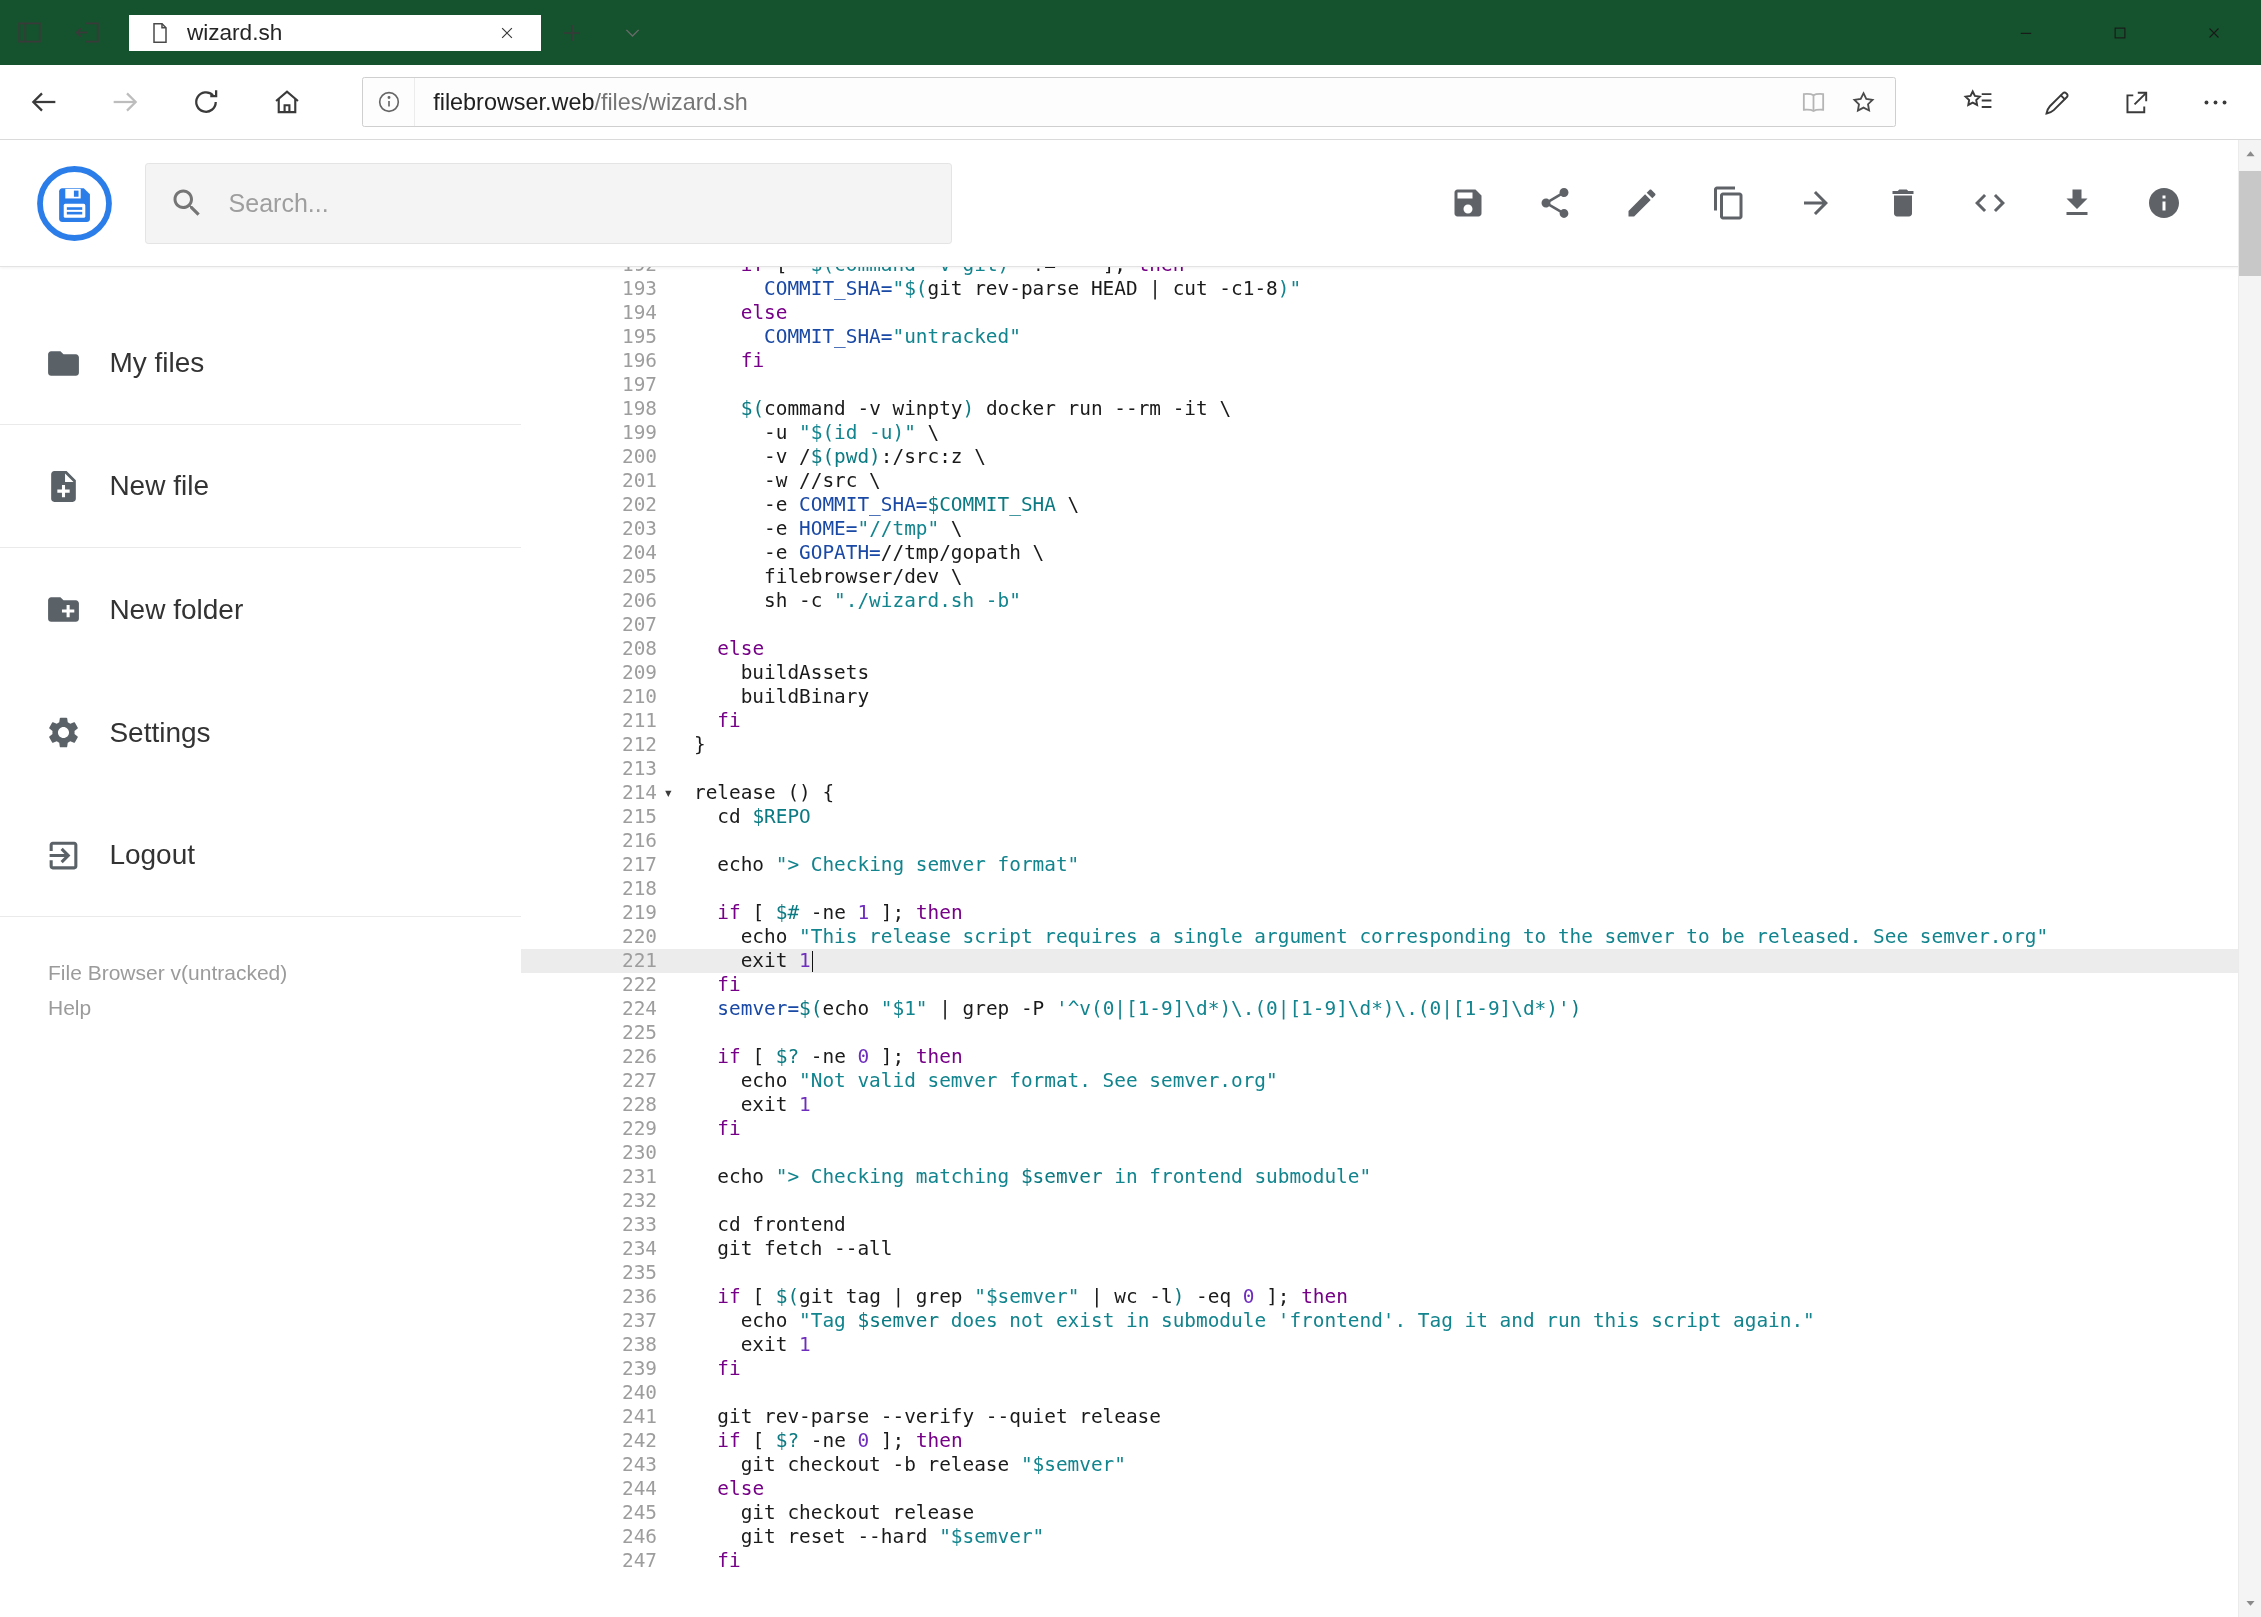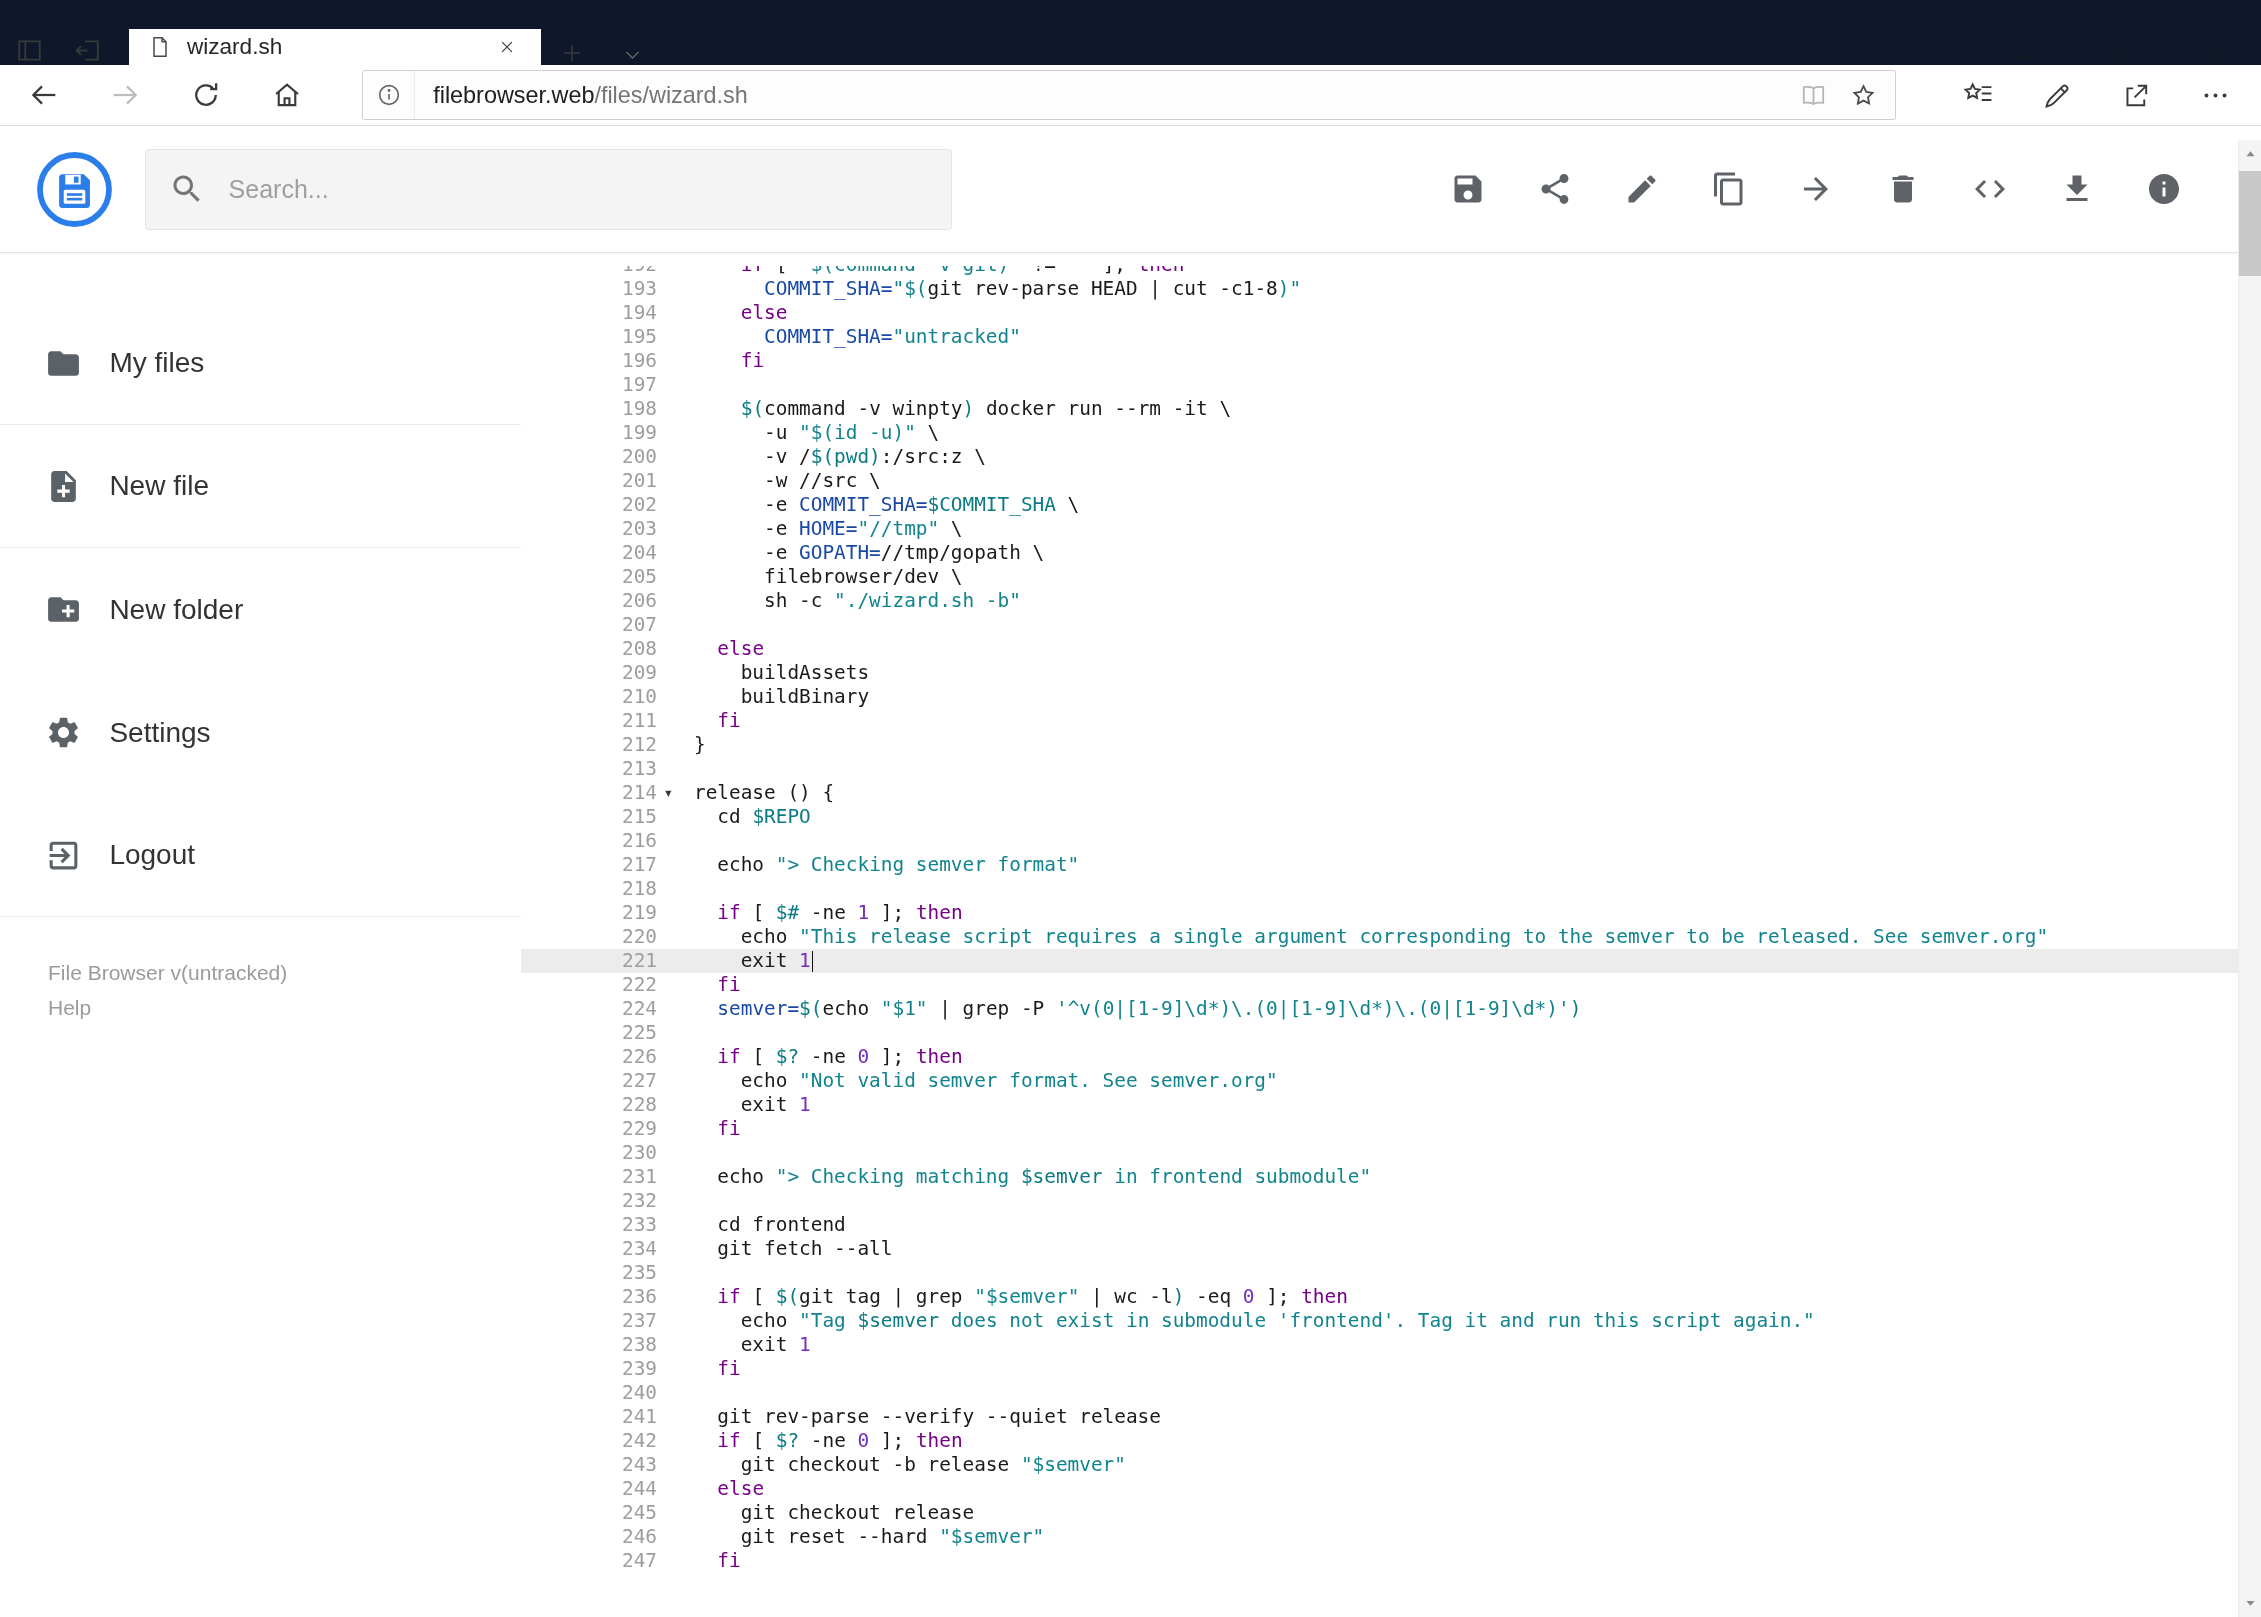--- a/index.html
+++ b/index.html
@@ -1,37 +1,37 @@
 <!DOCTYPE html>
 <html style="--accent-blue: #2b7de9; --keyword: #770088; --string: #11848e; --variable: #0b7a82; --definition: #1a49a5; --number: #6f2dbd; --active-line: #ececec;font-size:13px"><head>
 <meta charset="utf-8">
 <style>
   * { margin:0; padding:0; box-sizing:border-box; }
   html,body { width:2261px; height:1617px; overflow:hidden; }
   body { font-family:"Liberation Sans", sans-serif; background:#fff; position:relative; }
   button { background:none; border:none; padding:0; font:inherit; cursor:default; }
 
   
-  .tabbar { height:65px; background:#0f172a; display:flex; align-items:flex-end; }
+  .tabbar { height:65px; background:#14532d; display:flex; align-items:center; }
   .tb-left { width:58px; display:flex; align-items:center; justify-content:center; }
   .tb-left svg { width:29px; height:29px; }
   .tab { width:412px; margin-left:13px; background:#fff; display:flex; align-items:center; padding:0 16px 0 19.4px; }
   .tab-pageicon { width:24px; height:24px; margin-right:14.5px; flex:0 0 auto; }
   .tab-title { font-size:22.6px; color:#262626; flex:1; white-space:nowrap; overflow:hidden; }
   .tab-close { width:36px; height:36px; display:flex; align-items:center; justify-content:center; }
   .tab-close svg { width:18px; height:18px; }
   .newtab-btn, .tabchev-btn { width:61px; display:flex; align-items:center; justify-content:center; }
   .newtab-btn svg { width:24px; height:24px; }
   .tabchev-btn svg { width:21px; height:21px; }
   .win-controls { margin-left:auto; display:flex; }
   .win-btn { width:94px; display:flex; align-items:center; justify-content:center; }
   .win-btn svg { width:18px; height:18px; }
 
   
-  .navbar { height:61px; background:#fff; border-bottom:0.8px solid #dcdcdc; display:flex; align-items:center; padding-left:3.2px; }
+  .navbar { height:75px; background:#fff; border-bottom:0.8px solid #dcdcdc; display:flex; align-items:center; padding-left:3.2px; }
   .nav-btn { width:81px; height:75px; display:flex; align-items:center; justify-content:center; }
   .nav-btn svg { width:32px; height:32px; }
   .addressbar { margin-left:35px; width:1534px; height:50px; background:#fdfdfd; border:0.8px solid #cfcfcf; border-radius:2.4px; display:flex; align-items:center; padding:0 6.5px 0 0; }
   .siteinfo { width:52px; height:48px; display:flex; align-items:center; justify-content:center; border-right:0.8px solid #ececec; }
   .siteinfo svg { width:26px; height:26px; }
   .url { margin-left:18px; font-size:23.4px; flex:1; white-space:nowrap; overflow:hidden; }
   .url .domain { color:#202020; }
   .url .path { color:#757575; }
   .in-field-btn { width:50px; height:48px; display:flex; align-items:center; justify-content:center; }
   .in-field-btn svg { width:29px; height:29px; }

